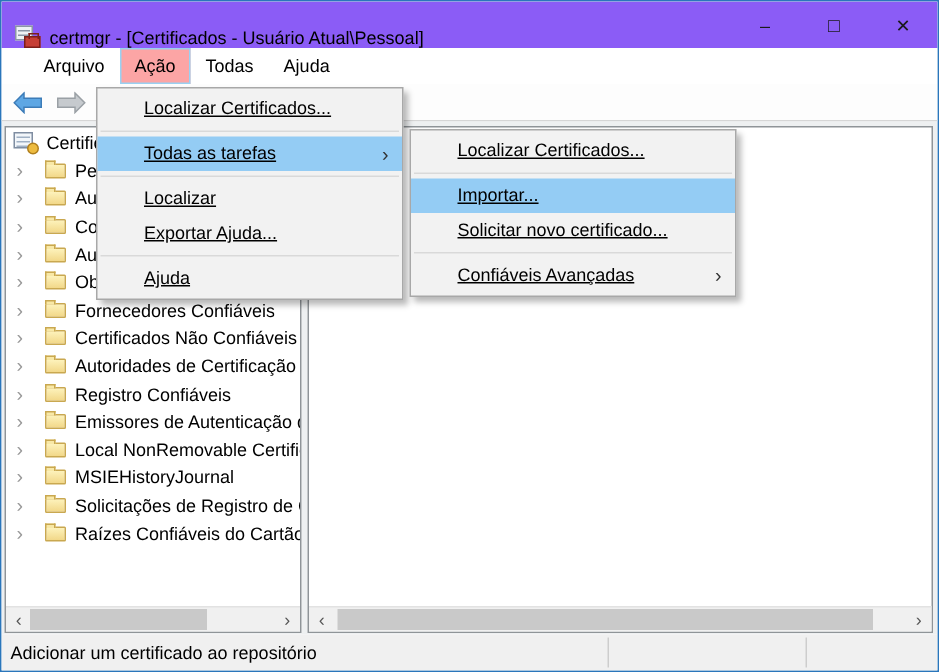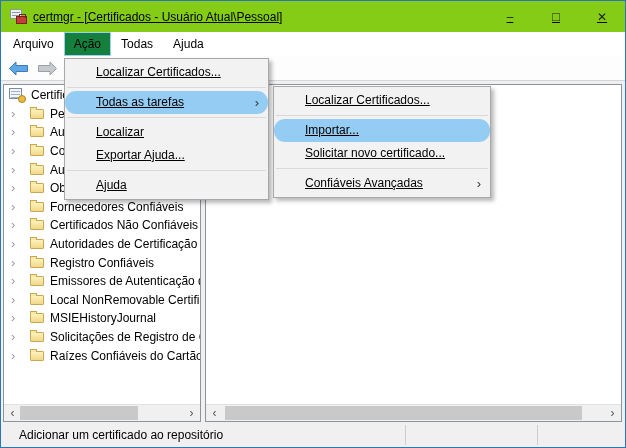--- a/index.html
+++ b/index.html
@@ -2,35 +2,35 @@
 <html><head>
 <meta charset="utf-8">
 <style>
   * { margin:0; padding:0; box-sizing:border-box; }
   html,body { width:626px; height:448px; font-family:"Liberation Sans", sans-serif; }
   .window {
     position:relative; width:626px; height:448px; background:#ffffff;
     border:1px solid #2a76bb; overflow:hidden; font-size:12px; color:#000;
   }
   
-  .titlebar { position:absolute; left:0; top:0; right:0; height:31px; background:#84cc16; display:flex; align-items:center;text-decoration:underline; }
+  .titlebar { position:absolute; left:0; top:0; right:0; height:31px; background:#8b5cf6; display:flex; align-items:flex-end; }
   .appicon { position:relative; width:17px; height:15px; margin:0 6px 0 9px; flex:0 0 auto; }
   .appicon .win { position:absolute; left:0; top:0; width:12px; height:10px; background:#eef2f6; border:1px solid #8b96a5; }
   .appicon .win i { position:absolute; left:1px; right:1px; height:1px; background:#8b96a5; display:block; }
   .appicon .win i.l1{ top:2px; } .appicon .win i.l2{ top:5px; }
   .appicon .box { position:absolute; right:0; bottom:0; width:11px; height:8px; background:#c63f36; border:1px solid #7c1f1a; }
   .appicon .box::before { content:""; position:absolute; left:2px; top:-3px; width:5px; height:3px; border:1px solid #7c1f1a; border-bottom:none; }
   .title-text { flex:1 1 auto; white-space:nowrap; overflow:hidden; }
   .winbtns { display:flex; height:31px; flex:0 0 auto; }
   .winbtn { width:46px; height:31px; display:flex; align-items:center; justify-content:center; font-size:12px; color:#1a1a1a; }
   .winbtn.max span { font-size:13px; }
   
-  .menubar { position:absolute; left:0; top:31px; right:0; height:24px; background:#fff; display:flex; align-items:stretch; padding-left:2px; }
+  .menubar { position:absolute; left:0; top:31px; right:0; height:24px; background:#fff; display:flex; align-items:stretch; padding-left:18px; }
   .menubar-item { padding:0 10px; display:flex; align-items:center; height:100%; }
-  .menubar-item.active { background:#15803d; border:1px solid #99d1f2; padding:0 9px; }
+  .menubar-item.active { background:#fca5a5; border:1px solid #99d1f2; padding:0 9px; }
   
   .toolbar { position:absolute; left:0; top:55px; right:0; height:25px; background:#fdfdfd; border-bottom:1px solid #d6d6d6; display:flex; align-items:center; }
   .nav-arrow { width:24px; height:18px; margin-left:5px; display:flex; align-items:center; justify-content:center; }
   .tb-sep { width:1px; height:18px; background:#cfcfcf; margin-left:6px; }
   
   .main { position:absolute; left:0; top:80px; right:0; height:342px; background:#eef0f1; }
   .panel { position:absolute; top:3px; bottom:1px; background:#fff; border:1px solid #8f9498; }
   .panel.tree-panel { left:2px; width:198px; }
   .panel.details-panel { left:204px; width:417px; }
   
@@ -47,29 +47,29 @@
   .tree-label { overflow:hidden; }
   
   .hscroll { position:absolute; left:0; right:0; bottom:0; height:17px; background:#f0f0f0; border-top:1px solid #e2e2e2; }
   .scroll-btn { position:absolute; top:0; width:17px; height:16px; display:flex; align-items:center; justify-content:center; color:#555; font-size:12px; }
   .scroll-btn.left { left:0; } .scroll-btn.right { right:0; }
   .scroll-thumb { position:absolute; top:1px; height:14px; background:#c9c9c9; }
   .tree-panel .scroll-thumb { left:16px; width:118px; }
   .details-panel .scroll-thumb { left:19px; width:357px; }
   
   .statusbar { position:absolute; left:0; right:0; bottom:0; height:24px; background:#f0f0f0; display:flex; align-items:center; }
-  .status-text { padding-left:18px; }
+  .status-text { padding-left:6px; }
   .status-div { position:absolute; top:2px; bottom:2px; width:1px; background:#cdcdcd; }
   .status-div.d1 { left:404px; } .status-div.d2 { left:536px; }
   
   .popup { position:absolute; background:#f2f2f2; border:1px solid #a8a8a8; padding:2px 0; box-shadow:3px 3px 4px rgba(0,0,0,0.28); z-index:20;text-decoration:underline; }
   .popup.action-menu { left:63px; top:57px; width:205px; }
   .popup.tasks-submenu { left:272px; top:85px; width:218px; }
   .menu-item { position:relative; height:23px; line-height:23px; padding-left:31px; padding-right:24px; white-space:nowrap; }
-  .menu-item.hilite { background:#94ccf4;border-radius:11px; }
+  .menu-item.hilite { background:#94ccf4; }
   .menu-sep { height:1px; background:#d9d9d9; margin:3px 2px; }
   .sub-arrow { position:absolute; right:9px; top:0; font-size:13px; color:#333; }
 </style>
 </head>
 <body>
 
 <div class="window">
 
   <div class="titlebar">
     <span class="appicon">

